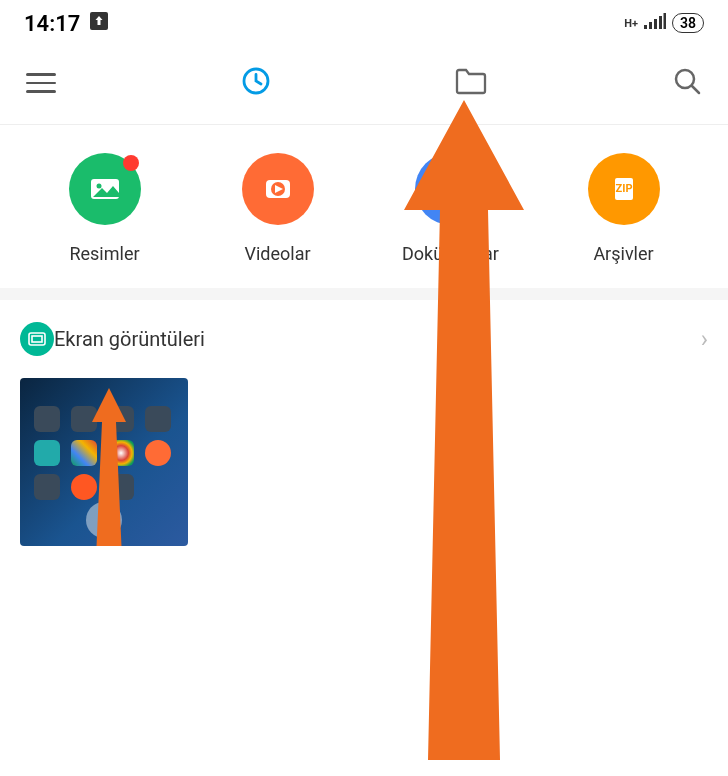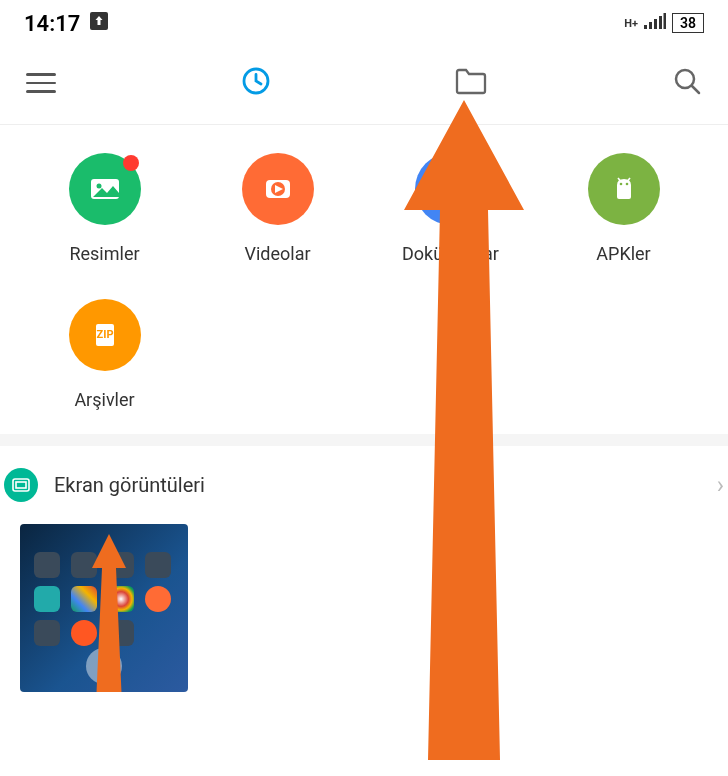--- a/index.html
+++ b/index.html
@@ -17,21 +17,21 @@
       align-items: center;
       padding: 10px 24px;
       height: 46px;
       text-align: right;
     }
     .status-left { display: flex; align-items: center; gap: 10px; }
     .status-time { font-size: 22px; font-weight: 600; color: #000; }
     .status-right { display: flex; align-items: center; gap: 6px; }
     .battery-box {
       border: 1.8px solid #333;
-      border-radius: 0;
+      border-radius: 10px;
       padding: 1px 7px;
       font-size: 14px;
       font-weight: 600;
       display: flex;
       align-items: center;
       justify-content: center;
     }
     .top-nav {
       display: flex;
       align-items: center;
@@ -69,22 +69,21 @@
       position: absolute;
       top: 2px; right: 2px;
       width: 16px; height: 16px;
       background: #ff3b30;
       border-radius: 50%;
     }
     .divider { height: 12px; background: #f5f5f5; }
     .section-header {
       display: flex;
       align-items: center;
-      padding: 22px 4px;
-      gap: 16px;
+      padding: 22px 20px;
       cursor: pointer;
     }
     .section-bullet {
       width: 34px; height: 34px;
       border-radius: 50%;
       background: #00b896;
       display: flex;
       align-items: center;
       justify-content: center;
     }
@@ -212,32 +211,20 @@
         <svg width="36" height="36" viewBox="0 0 36 36">
           <rect x="9" y="6" width="18" height="24" rx="2" fill="#fff"></rect>
           <rect x="12" y="11" width="12" height="2" fill="#4285f4"></rect>
           <rect x="12" y="15" width="12" height="2" fill="#4285f4"></rect>
           <rect x="12" y="19" width="8" height="2" fill="#4285f4"></rect>
         </svg>
       </div>
       <div class="cat-label">Dokümanlar</div>
     </div>
     <div class="cat-item">
-      <div class="cat-icon" style="background: rgb(124, 179, 66);">
-        <svg width="36" height="36" viewBox="0 0 36 36">
-          <path d="M11 14 Q11 8 18 8 Q25 8 25 14 L25 26 Q25 28 23 28 L13 28 Q11 28 11 26 Z" fill="#fff"></path>
-          <circle cx="15" cy="13" r="1.3" fill="#7cb342"></circle>
-          <circle cx="21" cy="13" r="1.3" fill="#7cb342"></circle>
-          <line x1="12" y1="7" x2="14.5" y2="10" stroke="#fff" stroke-width="1.6"></line>
-          <line x1="24" y1="7" x2="21.5" y2="10" stroke="#fff" stroke-width="1.6"></line>
-        </svg>
-      </div>
-      <div class="cat-label">APKler</div>
-    </div>
-    <div class="cat-item">
       <div class="cat-icon" style="background: rgb(255, 152, 0);">
         <svg width="36" height="36" viewBox="0 0 36 36">
           <rect x="9" y="7" width="18" height="22" rx="2" fill="#fff"></rect>
           <text x="18" y="21" font-size="11" font-weight="700" fill="#ff9800" text-anchor="middle">ZIP</text>
         </svg>
       </div>
       <div class="cat-label">Arşivler</div>
     </div>
   </div>
 

